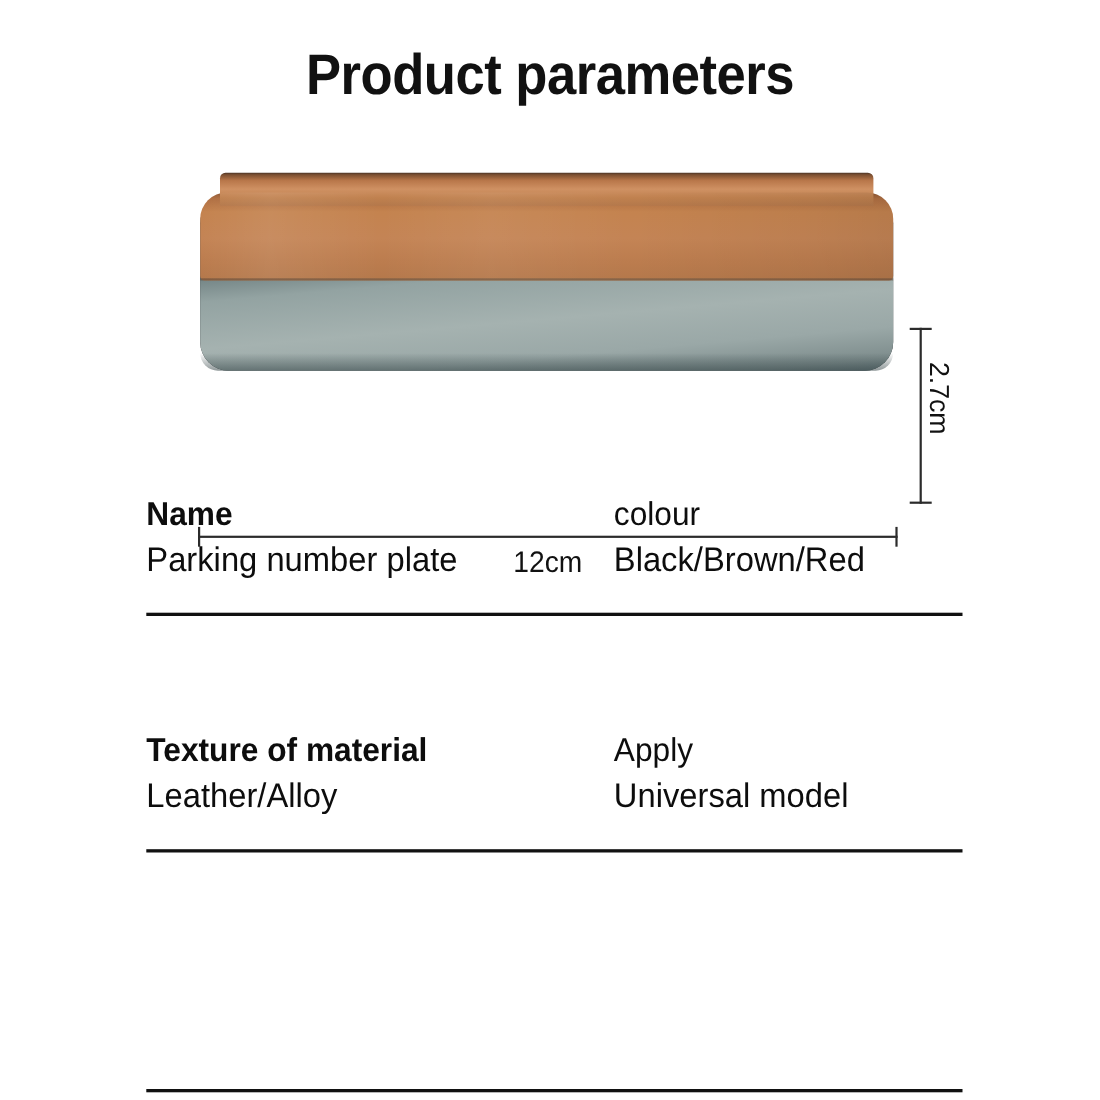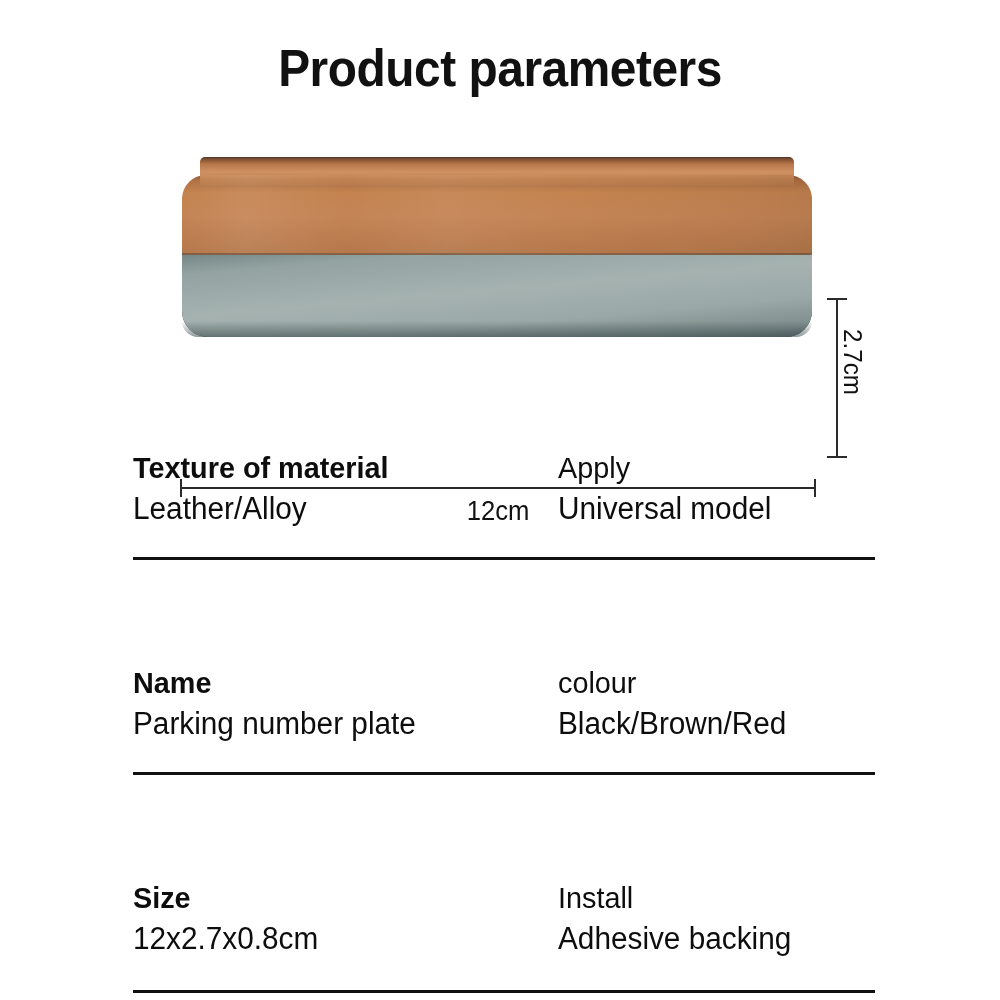--- a/index.html
+++ b/index.html
@@ -301,52 +301,42 @@
   <div class="dim-horz-line"></div>
   <div class="dim-horz-cap-right"></div>
   <div class="dim-horz-label">12cm</div>
 </div>
 
 <div class="spec-table">
 
   <div class="spec-row">
     <div class="spec-cells">
       <div class="spec-cell-left">
+        <div class="spec-label">Name</div>
+        <div class="spec-value">Parking number plate</div>
+      </div>
+      <div class="spec-cell-right">
+        <div class="spec-label light">colour</div>
+        <div class="spec-value">Black/Brown/Red</div>
+      </div>
+    </div>
+    <div class="spec-divider d1"></div>
+  </div>
+
+  <div class="spec-row">
+    <div class="spec-cells">
+      <div class="spec-cell-left">
         <div class="spec-label">Texture of material</div>
         <div class="spec-value">Leather/Alloy</div>
       </div>
       <div class="spec-cell-right">
         <div class="spec-label light">Apply</div>
         <div class="spec-value">Universal model</div>
       </div>
     </div>
     <div class="spec-divider d2"></div>
   </div>
 
   <div class="spec-row">
-    <div class="spec-cells">
-      <div class="spec-cell-left">
-        <div class="spec-label">Name</div>
-        <div class="spec-value">Parking number plate</div>
-      </div>
-      <div class="spec-cell-right">
-        <div class="spec-label light">colour</div>
-        <div class="spec-value">Black/Brown/Red</div>
-      </div>
-    </div>
-    <div class="spec-divider d1"></div>
-  </div>
-
-  <div class="spec-row">
-    <div class="spec-cells">
-      <div class="spec-cell-left">
-        <div class="spec-label">Size</div>
-        <div class="spec-value">12x2.7x0.8cm</div>
-      </div>
-      <div class="spec-cell-right">
-        <div class="spec-label light">Install</div>
-        <div class="spec-value">Adhesive backing</div>
-      </div>
-    </div>
     <div class="spec-divider d3"></div>
   </div>
 
 </div>
 
 </body></html>

